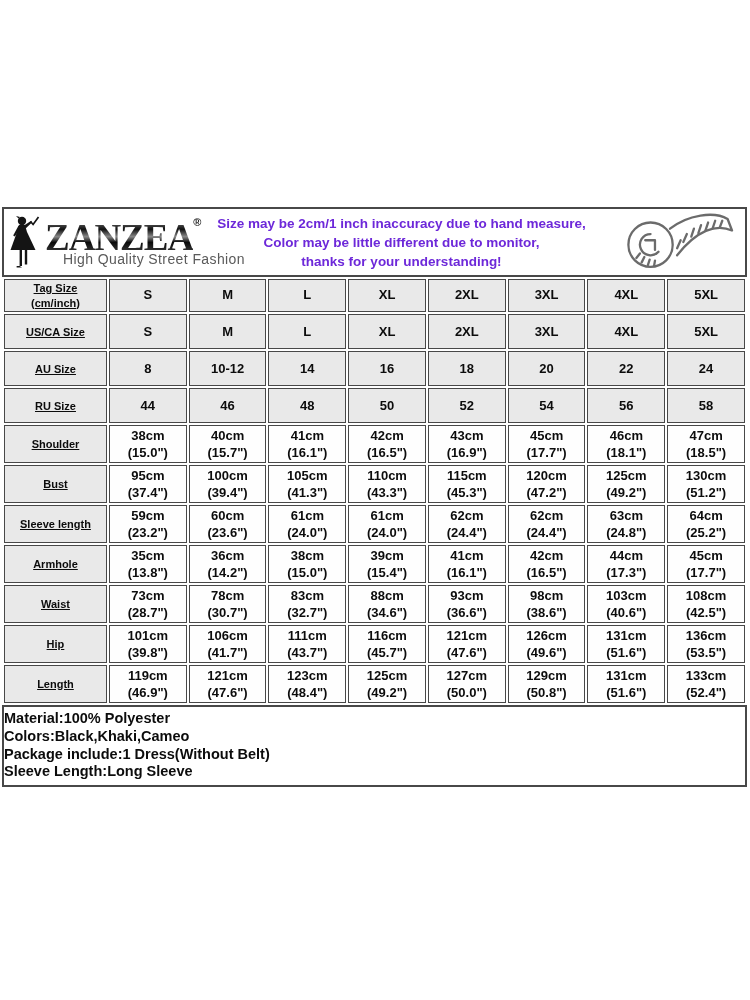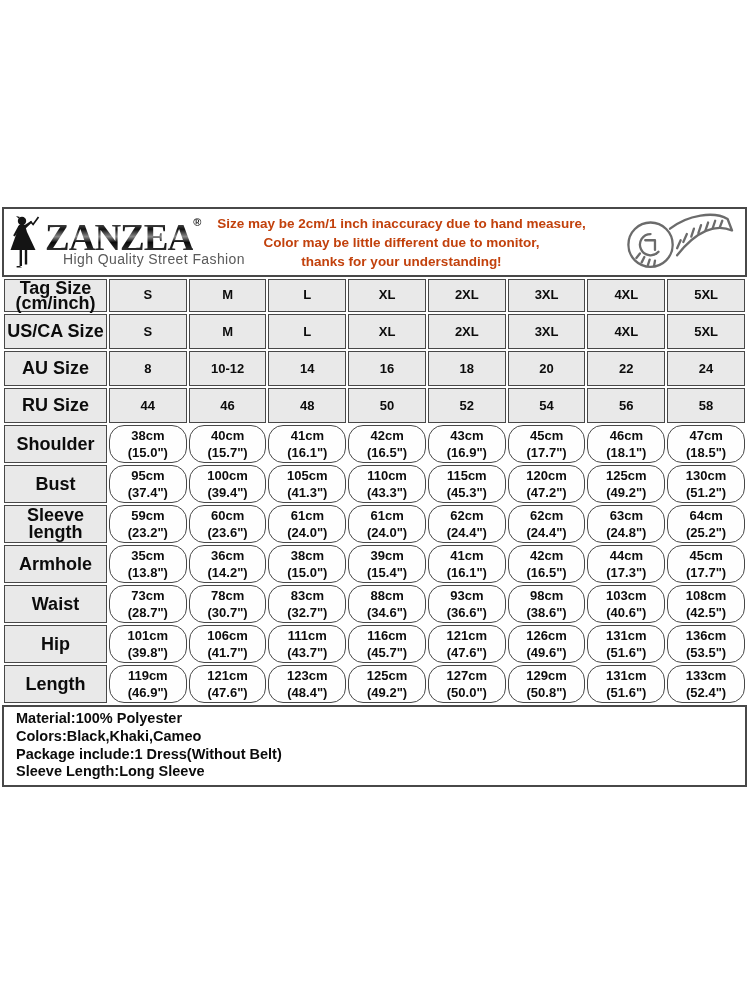--- a/index.html
+++ b/index.html
@@ -28,44 +28,44 @@
   .logo-text{margin-left:2px;line-height:1;}
   .brand-row{white-space:nowrap;}
   .brand{
     font-family:"Liberation Serif",serif;font-weight:bold;font-size:37px;
     letter-spacing:-1px;
     background:linear-gradient(180deg,#9a9a9a 0%,#111 30%,#888 48%,#0a0a0a 62%,#555 100%);
     -webkit-background-clip:text;background-clip:text;color:transparent;
   }
   .reg{font-size:11px;font-weight:bold;vertical-align:top;position:relative;top:-2px;color:#222;}
   .tagline{font-size:14px;color:#5a5a5a;letter-spacing:.4px;margin-top:-4px;padding-left:18px;white-space:nowrap;}
-  .notice{flex:1;text-align:center;font-weight:bold;font-size:13.5px;line-height:19px;color:#c2410c;}
+  .notice{flex:1;text-align:center;font-weight:bold;font-size:13.5px;line-height:19px;color:#6d28d9;}
   .tape-wrap{width:128px;flex-shrink:0;display:flex;justify-content:center;padding-right:6px;}
 
   
   table{width:100%;border-collapse:separate;border-spacing:2px;table-layout:fixed;background:#fff;}
   col.c-label{width:14.2%;}
   td{
     border:1px solid var(--border);
     text-align:center;vertical-align:middle;
     font-weight:bold;font-size:13px;color:#0c0c0c;
     padding:1px 0;
   }
   td.gray{background:var(--cell-gray);}
-  td.white{background:var(--cell-white);border-radius:15px;}
-  td.lbl{font-size:18px;}
+  td.white{background:var(--cell-white);}
+  td.lbl{font-size:11px;text-decoration:underline;}
   tr.hdr td{height:35px;}
   tr.hdr2 td{height:31px;line-height:14.5px;}
   tr.meas td{height:36px;line-height:17px;}
 
   
   .footer-box{
     border:2px solid var(--border);
     background:#ffffff;
-    padding:3px 4px 4px 12px;
+    padding:3px 4px 4px 0;
     font-weight:bold;font-size:14.5px;line-height:17.8px;color:#0c0c0c;
   }
 </style>
 </head>
 <body>
 
 <div class="page">
   <div class="sheet">
 
     <div class="header-box">

